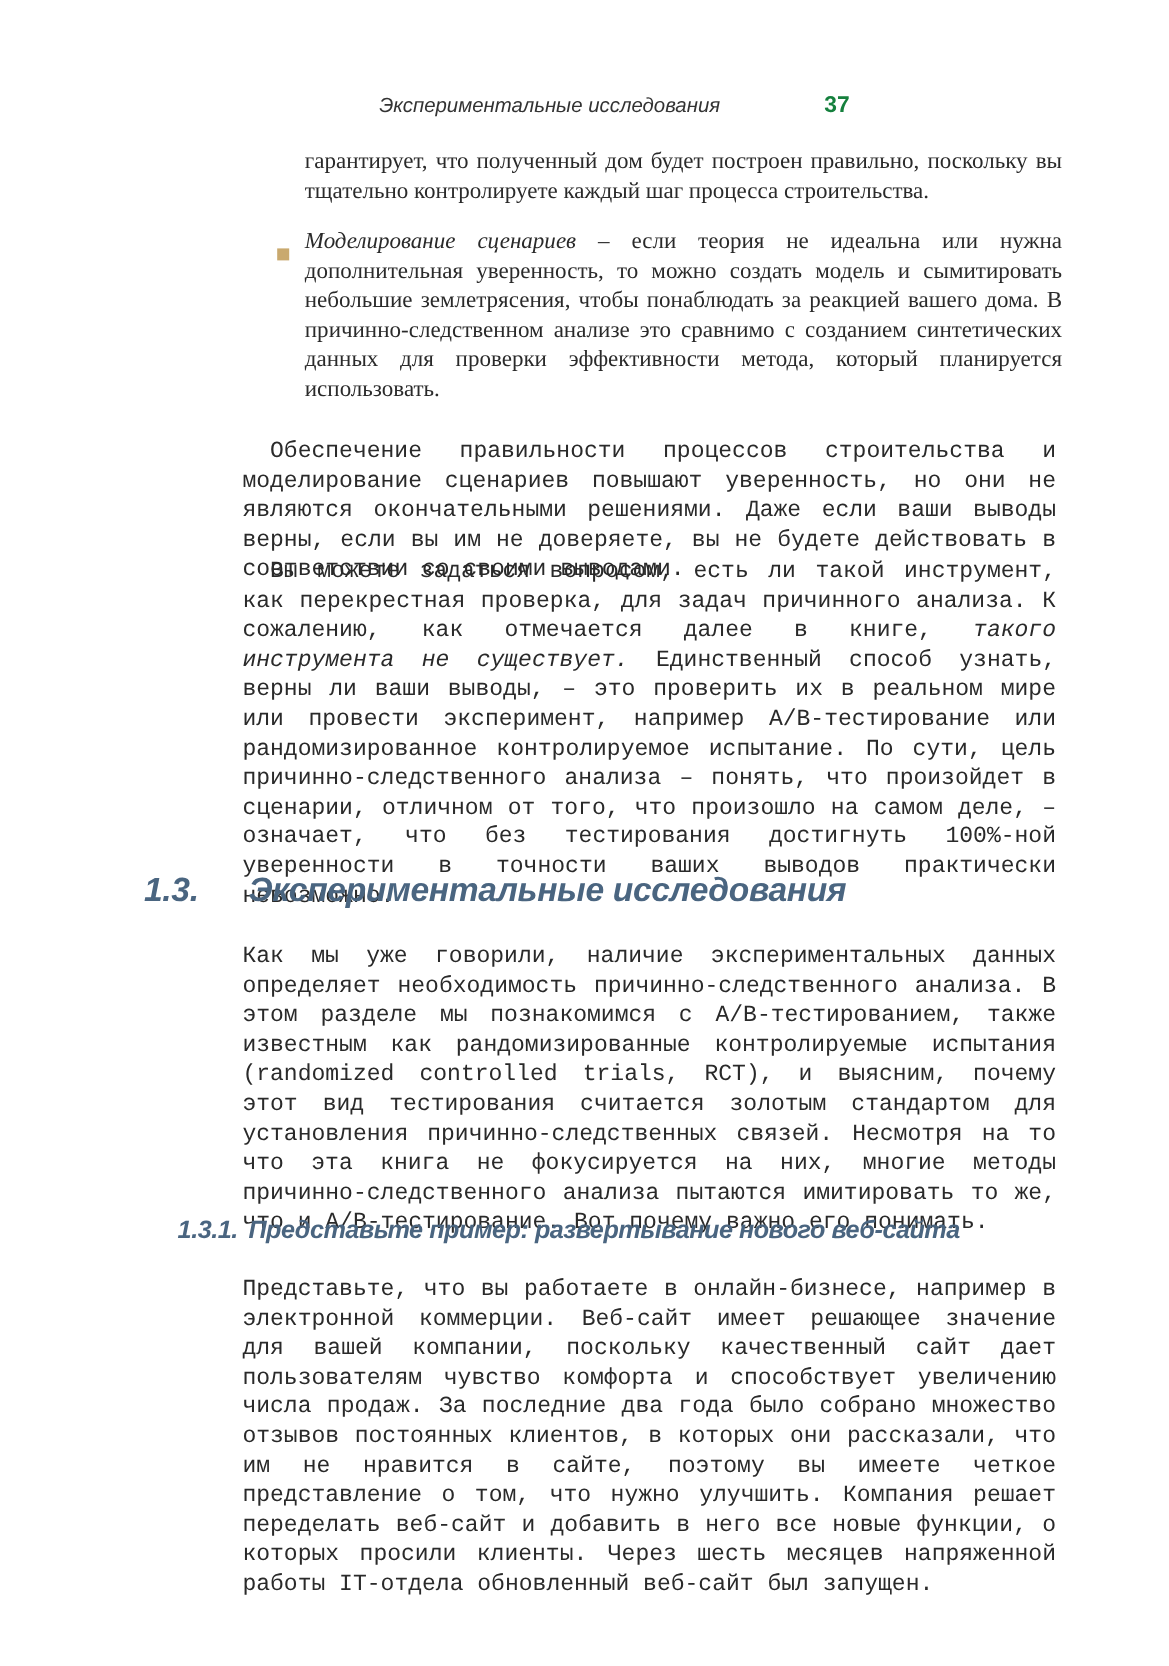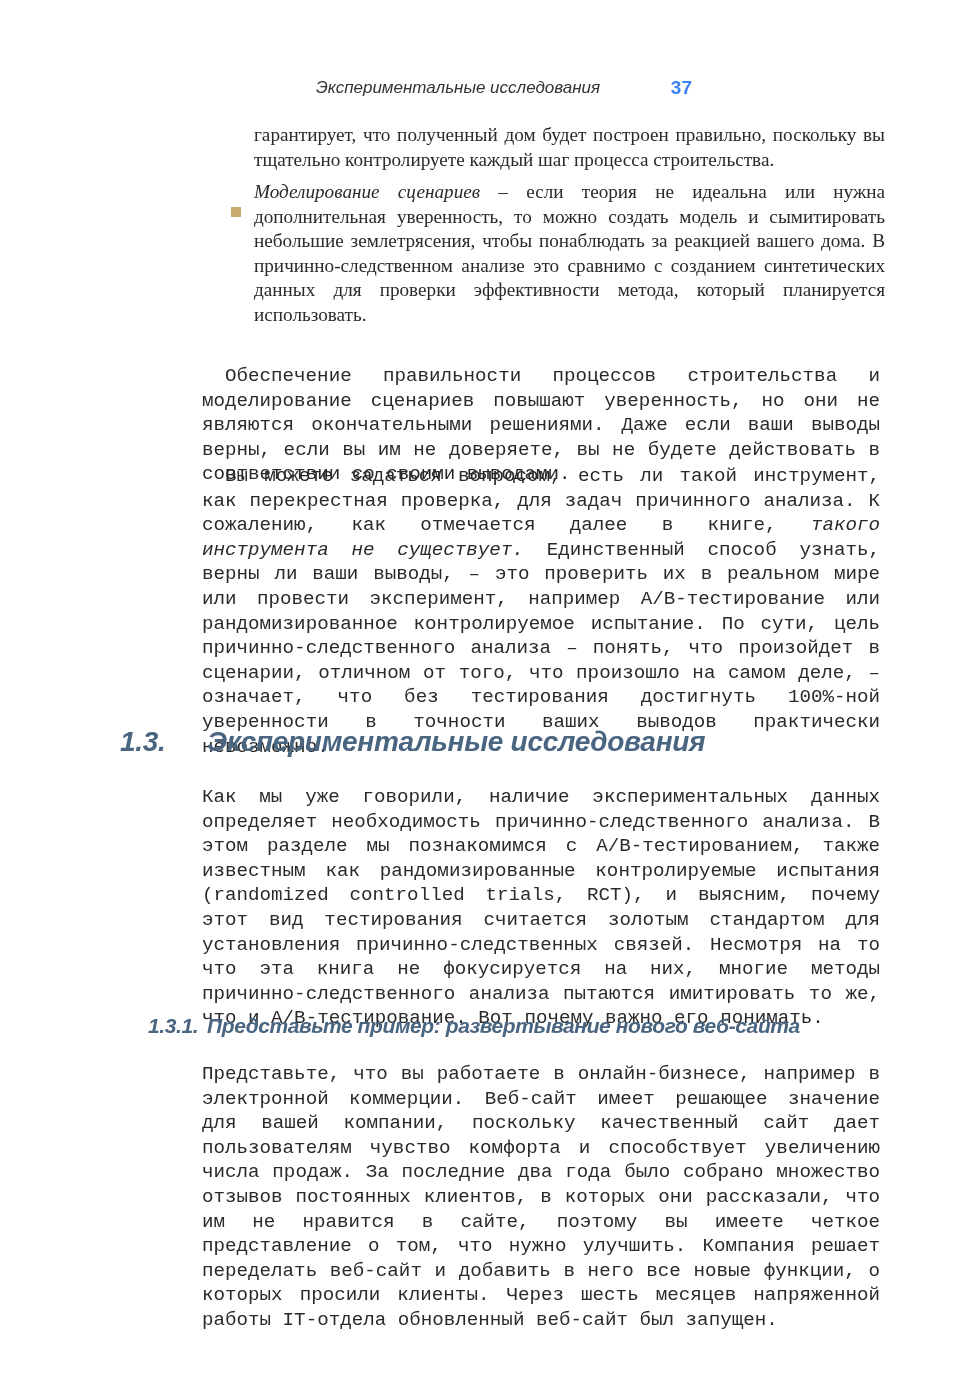--- a/index.html
+++ b/index.html
@@ -4,32 +4,32 @@
   <style>
     html, body { margin: 0; padding: 0; background: #ffffff; }
     body { width: 974px; height: 1388px; position: relative; overflow: hidden; }
     .page { position: absolute; left: 0; top: 0; width: 796px; height: 1388px; }
     .running-head {
       position: absolute; top: 78px; left: 316px;
       font-family: "Liberation Sans", sans-serif; font-style: italic;
       font-size: 17px; color: #333333;
     }
     .page-num {
-      position: absolute; top: 77px; right: 104px;
+      position: absolute; top: 77px; right: 88px;
       font-family: "Liberation Sans", sans-serif; font-weight: bold;
-      font-size: 19px; color: #3b82f6;
+      font-size: 19px; color: #15803d;
     }
     .body-text {
       font-family: "Liberation Serif", serif; font-size: 19.2px; line-height: 24.6px;
       color: #2a2a2a; text-align: justify;
     }
     .para { position: absolute; left: 190px; width: 678px; margin: 12px; font-family: Liberation Mono, monospace; }
     .indent { text-indent: 23px; }
     .cont { position: absolute; left: 254px; top: 123px; width: 631px; margin: 0; }
-    .bullet-item { position: absolute; left: 254px; top: 180px; width: 631px; margin: 0; }
+    .bullet-item { position: absolute; left: 254px; top: 190px; width: 631px; margin: 0; }
     .bullet-mark {
       position: absolute; left: 231px; top: 207px; width: 10px; height: 10px;
       background: #c9a96e;
     }
     .h2 {
       position: absolute; top: 726px; left: 120px;
       font-family: "Liberation Sans", sans-serif; font-weight: bold; font-style: italic;
       font-size: 28px; color: #4a6580; letter-spacing: -0.3px;
     }
     .h2 .num { position: absolute; left: 0; text-align: right; }

